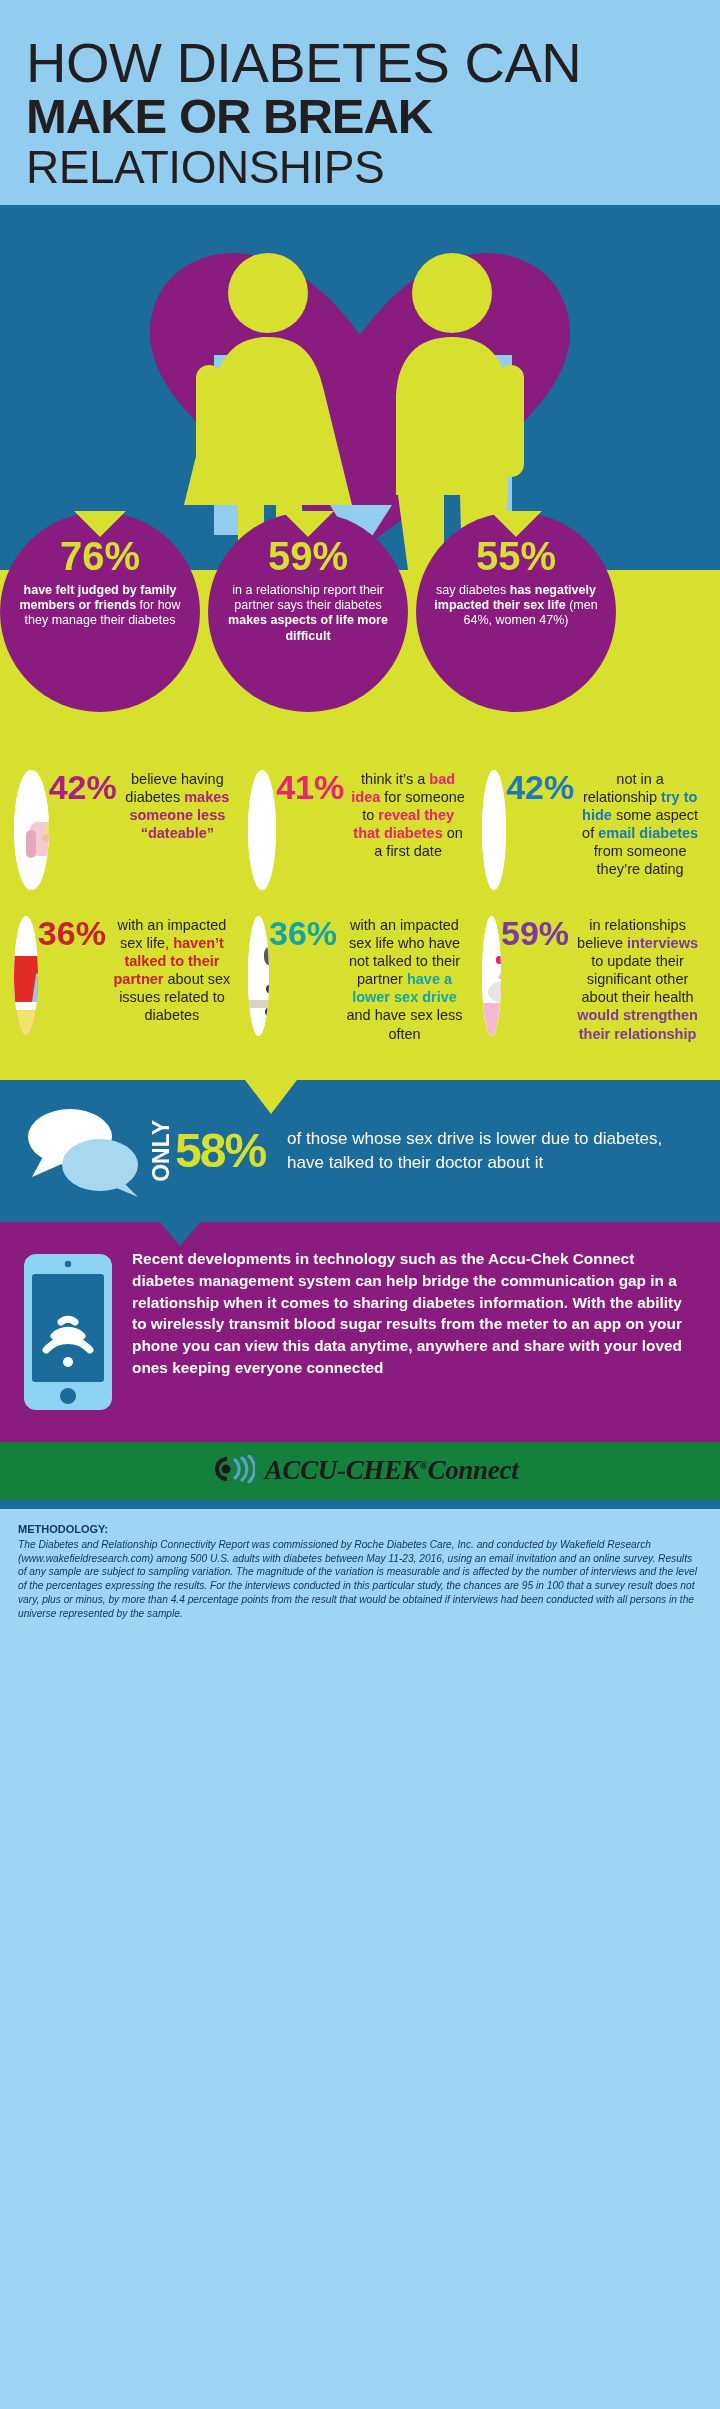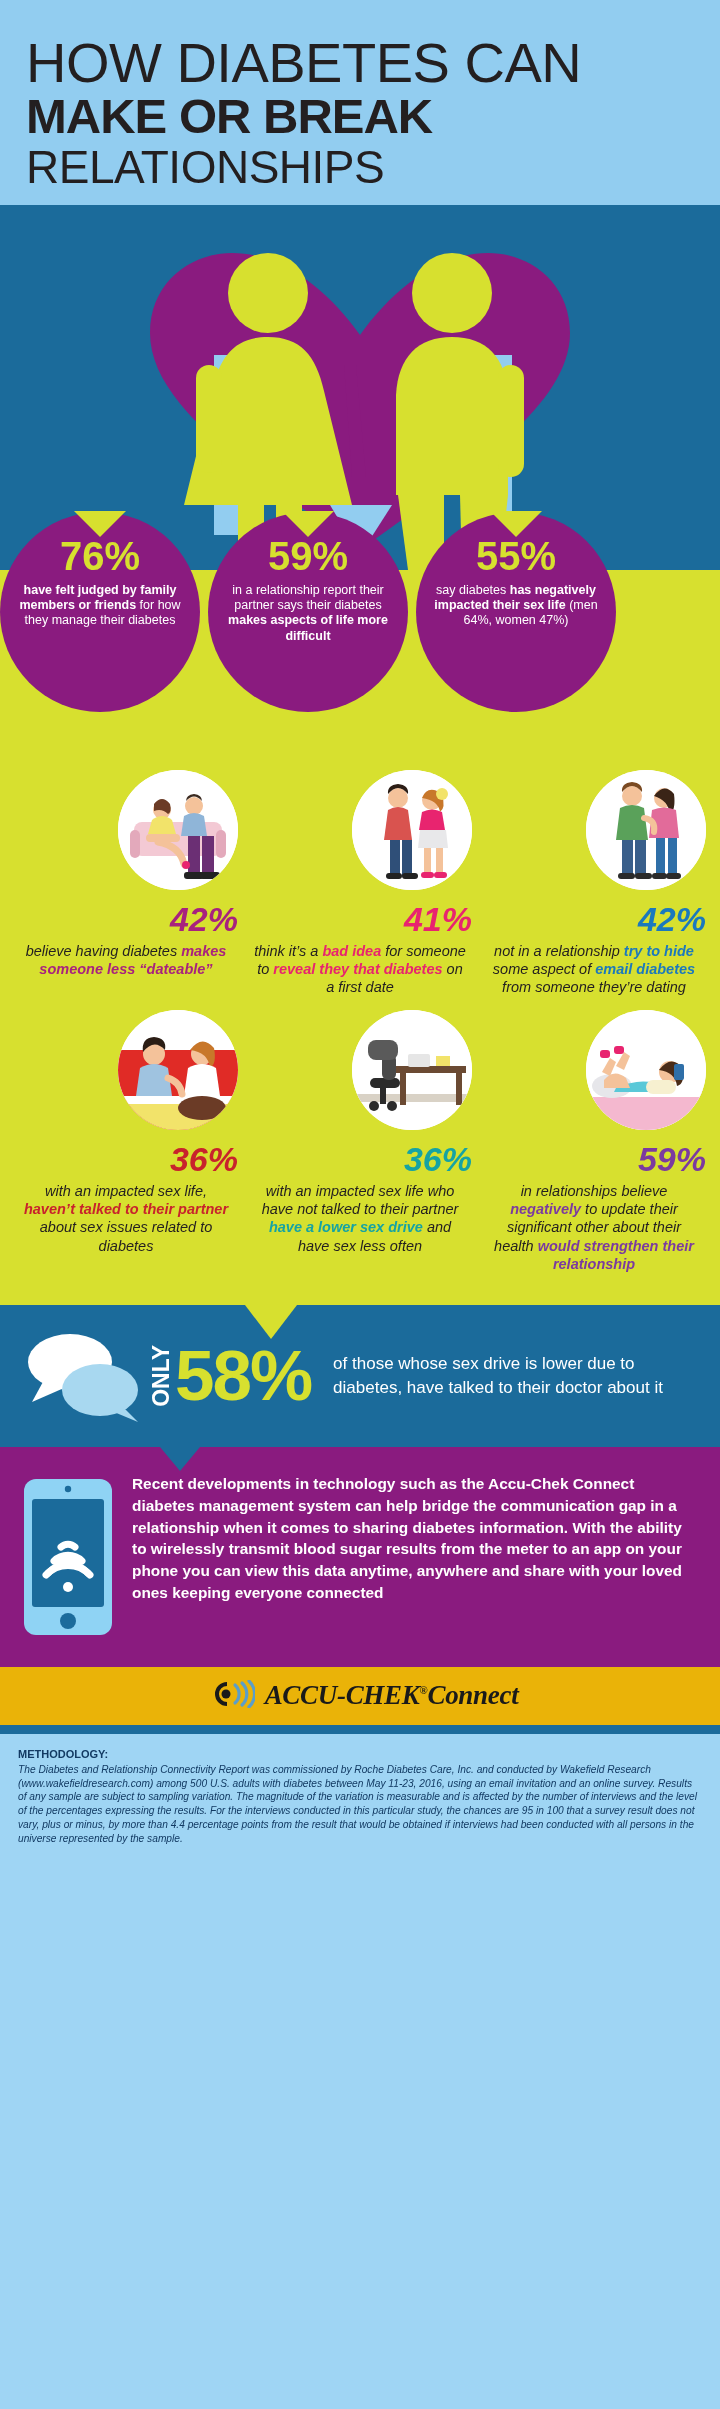--- a/index.html
+++ b/index.html
@@ -108,23 +108,22 @@
   .stat-row {
     display: flex;
     justify-content: space-between;
     gap: 6px;
     margin-bottom: 14px;
   }
   .stat-cell {
     width: 224px;
     text-align: center;
     display: flex;
-    flex-direction: column;
-    align-items: flex-end;
-    font-style: italic;
+    flex-direction: row;
+    align-items: flex-start;
   }
   .thumb {
     width: 120px; height: 120px;
     border-radius: 50%;
     background: #ffffff;
     overflow: hidden;
     position: relative;
     margin-bottom: 12px;
   }
   .stat-cell .pct {
@@ -164,21 +163,21 @@
     transform: rotate(180deg);
     color: #ffffff;
     font-weight: 800;
     font-size: 23px;
     letter-spacing: 0px;
     line-height: 1;
     margin-right: 2px;
   }
   .only-pct {
     color: #d7e02f;
-    font-size: 71px;
+    font-size: 48px;
     font-weight: 800;
     line-height: 0.9;
     letter-spacing: -2px;
   }
   .only-text {
     color: #ffffff;
     font-size: 17px;
     line-height: 1.38;
     margin-left: 22px;
     font-weight: 400;
@@ -205,21 +204,21 @@
   .promo-text {
     color: #ffffff;
     font-size: 15.4px;
     font-weight: 700;
     line-height: 1.42;
     margin-left: 18px;
   }
 
   
   .logo-band {
-    background: #eab308;
+    background: #15803d;
     height: 58px;
     display: flex;
     align-items: center;
     justify-content: center;
     gap: 10px;
     padding-left: 9px;
   }
   .logo-text {
     font-family: "Liberation Serif", serif;
     font-style: italic;
@@ -453,21 +452,21 @@
             <rect x="60" y="70" width="30" height="14" rx="7" fill="#f7f0d0"></rect>
             <path d="M18 70 q10 -12 22 -2 l4 10 h-26z" fill="#f4c29a"></path>
             <path d="M16 62 l8 -14 l6 4 l-6 14z" fill="#f4c29a"></path>
             <path d="M30 56 l8 -14 l6 4 l-6 14z" fill="#f4c29a"></path>
             <rect x="14" y="40" width="10" height="8" rx="3" fill="#e8246f"></rect>
             <rect x="28" y="36" width="10" height="8" rx="3" fill="#e8246f"></rect>
             <rect x="88" y="54" width="10" height="16" rx="2" fill="#2f6fa8"></rect>
           </svg>
         </div>
         <div class="pct" style="color: rgb(123, 58, 160);">59%</div>
-        <div class="cap"><span style="color: rgb(35, 31, 32);">in relationships believe </span><span style="font-weight: 700; color: rgb(123, 58, 160);">negatively</span><span style="color: rgb(35, 31, 32);"> to update their significant other about their health </span><span style="font-weight: 700; color: rgb(123, 58, 160);">would strengthen their relationship</span></div>
+        <div class="cap"><span style="color: rgb(35, 31, 32);">in relationships believe </span><span style="font-weight: 700; color: rgb(123, 58, 160);">interviews</span><span style="color: rgb(35, 31, 32);"> to update their significant other about their health </span><span style="font-weight: 700; color: rgb(123, 58, 160);">would strengthen their relationship</span></div>
       </div>
     </div>
   </div>
 
   <div class="only-band">
     <div class="downarrow"></div>
     <div class="bubbles">
       <svg viewBox="0 0 128 96" width="128" height="96">
         <ellipse cx="48" cy="34" rx="42" ry="28" fill="#ffffff"></ellipse>
         <path d="M22 52 L10 74 L42 60 Z" fill="#ffffff"></path>

